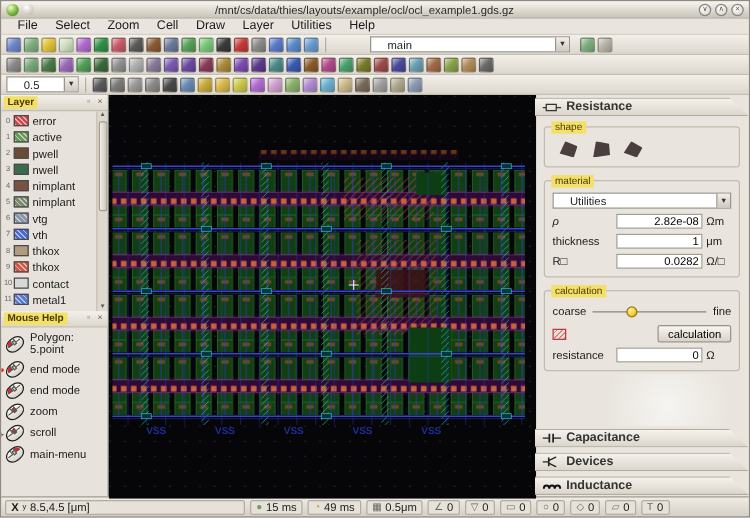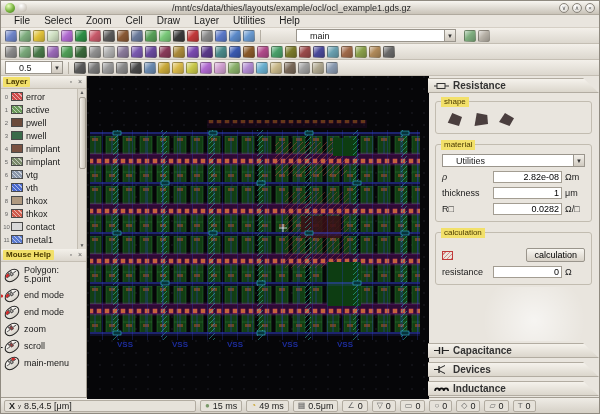--- a/index.html
+++ b/index.html
@@ -497,20 +497,27 @@
         </div>
         <div class="frow">
           <span class="flab">R□</span>
           <input class="fin" value="0.0282" style="">
           <span class="funit">Ω/□</span>
         </div>
       </div>
 
       <div class="group">
         <span class="gtitle">calculation</span>
+        <div class="sliderrow">
+          <span>coarse</span>
+          <span class="track">
+              <span class="knob"></span>
+            </span>
+          <span>fine</span>
+        </div>
         <div class="btnrow">
           <span class="redicon"></span>
           <button class="pbtn">calculation</button>
         </div>
         <div class="frow">
           <span class="flab">resistance</span>
           <input class="fin" value="0" style="">
           <span class="funit">Ω</span>
         </div>
       </div>

